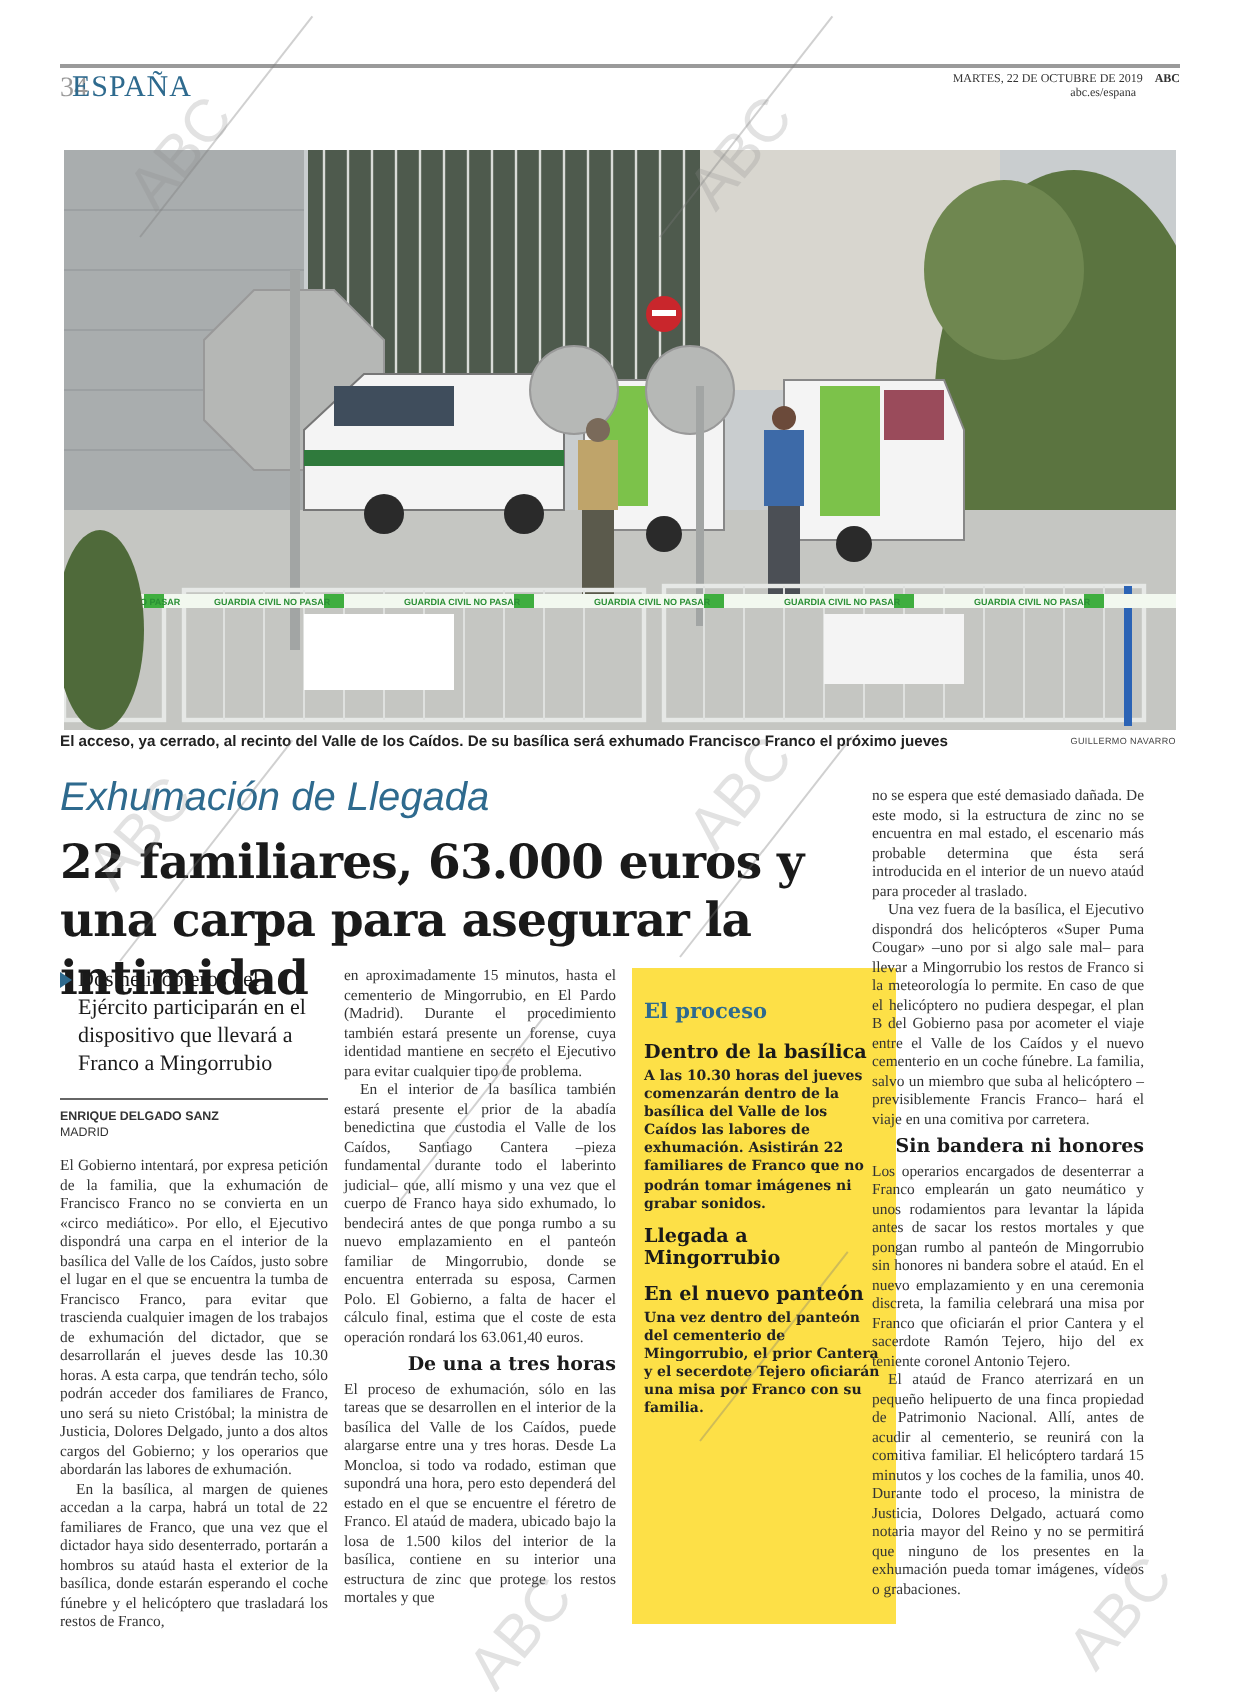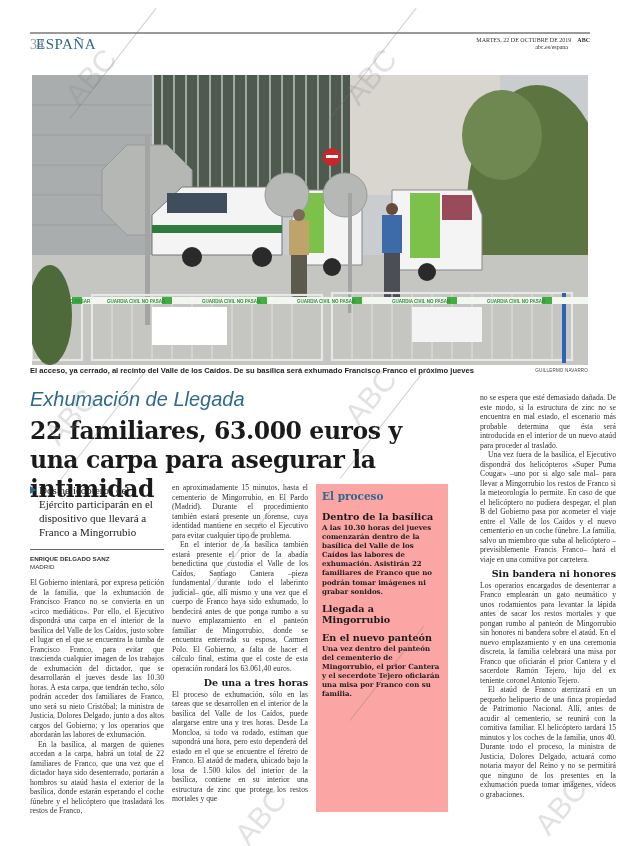--- a/index.html
+++ b/index.html
@@ -21,30 +21,30 @@
   .kicker { position: absolute; left: 30px; top: 388px; font-family: "Liberation Sans", sans-serif; font-style: italic; font-size: 20px; color: #2e6a8e; font-weight: normal; }
   .headline { position: absolute; left: 30px; top: 417px; width: 420px; font-family: "DejaVu Serif", serif; font-weight: bold; font-size: 23.5px; line-height: 29px; color: #1a1a1a; letter-spacing: -0.4px; }
 
   .col { position: absolute; font-family: "Liberation Serif", serif; font-size: 7.7px; line-height: 9.5px; color: #333; text-align: justify; hyphens: auto; }
   .col p { text-indent: 0; }
   .col p + p { text-indent: 8px; }
   .col h3 { font-family: "DejaVu Serif", serif; font-weight: bold; font-size: 9.5px; color: #1a1a1a; margin: 5px 0 2px; text-align: right; }
 
   .col1 { left: 30px; top: 483px; width: 134px; }
   .col2 { left: 172px; top: 483px; width: 136px; }
-  .col4 { left: 480px; top: 393px; width: 136px; }
+  .col4 { left: 436px; top: 393px; width: 136px; }
 
   .summary { position: relative; padding-left: 9px; font-family: "Liberation Serif", serif; font-size: 11px; line-height: 14px; color: #1a1a1a; text-align: left; }
   .summary .tri { position: absolute; left: 0; top: 3px; width: 0; height: 0; border-left: 6px solid #2e6a8e; border-top: 4px solid transparent; border-bottom: 4px solid transparent; }
   .byline-rule { height: 1px; background: #666; margin: 10px 0 5px; }
   .byline { font-family: "Liberation Sans", sans-serif; font-size: 6.2px; line-height: 8px; text-align: left; }
   .byline .name { font-weight: bold; }
   .col1 .body { margin-top: 7px; }
 
-  .sidebar { position: absolute; left: 316px; top: 484px; width: 132px; height: 328px; background: #fca5a5; padding: 6px 6px; }
+  .sidebar { position: absolute; left: 316px; top: 484px; width: 132px; height: 328px; background: #fde047; padding: 16px 6px; }
   .sidebar .title { font-family: "DejaVu Serif", serif; font-size: 10.5px; color: #2e6a8e; font-weight: bold; margin-bottom: 9px; }
   .sidebar .item { margin-bottom: 7px; }
   .sidebar .item h4 { font-family: "DejaVu Serif", serif; font-weight: bold; font-size: 9.6px; color: #1a1a1a; margin-bottom: 1px; line-height: 11px; }
   .sidebar .item p { font-family: "DejaVu Serif", serif; font-weight: bold; font-size: 7px; line-height: 9.1px; color: #222; }
 
   .watermark { position: absolute; font-family: "Liberation Sans", sans-serif; font-size: 30px; color: rgba(140,140,140,0.25); transform: rotate(-50deg); pointer-events: none; }
   .wline { position: absolute; height: 1px; background: rgba(120,120,120,0.35); transform-origin: left center; pointer-events: none; }
 </style>
 </head>
 <body>

